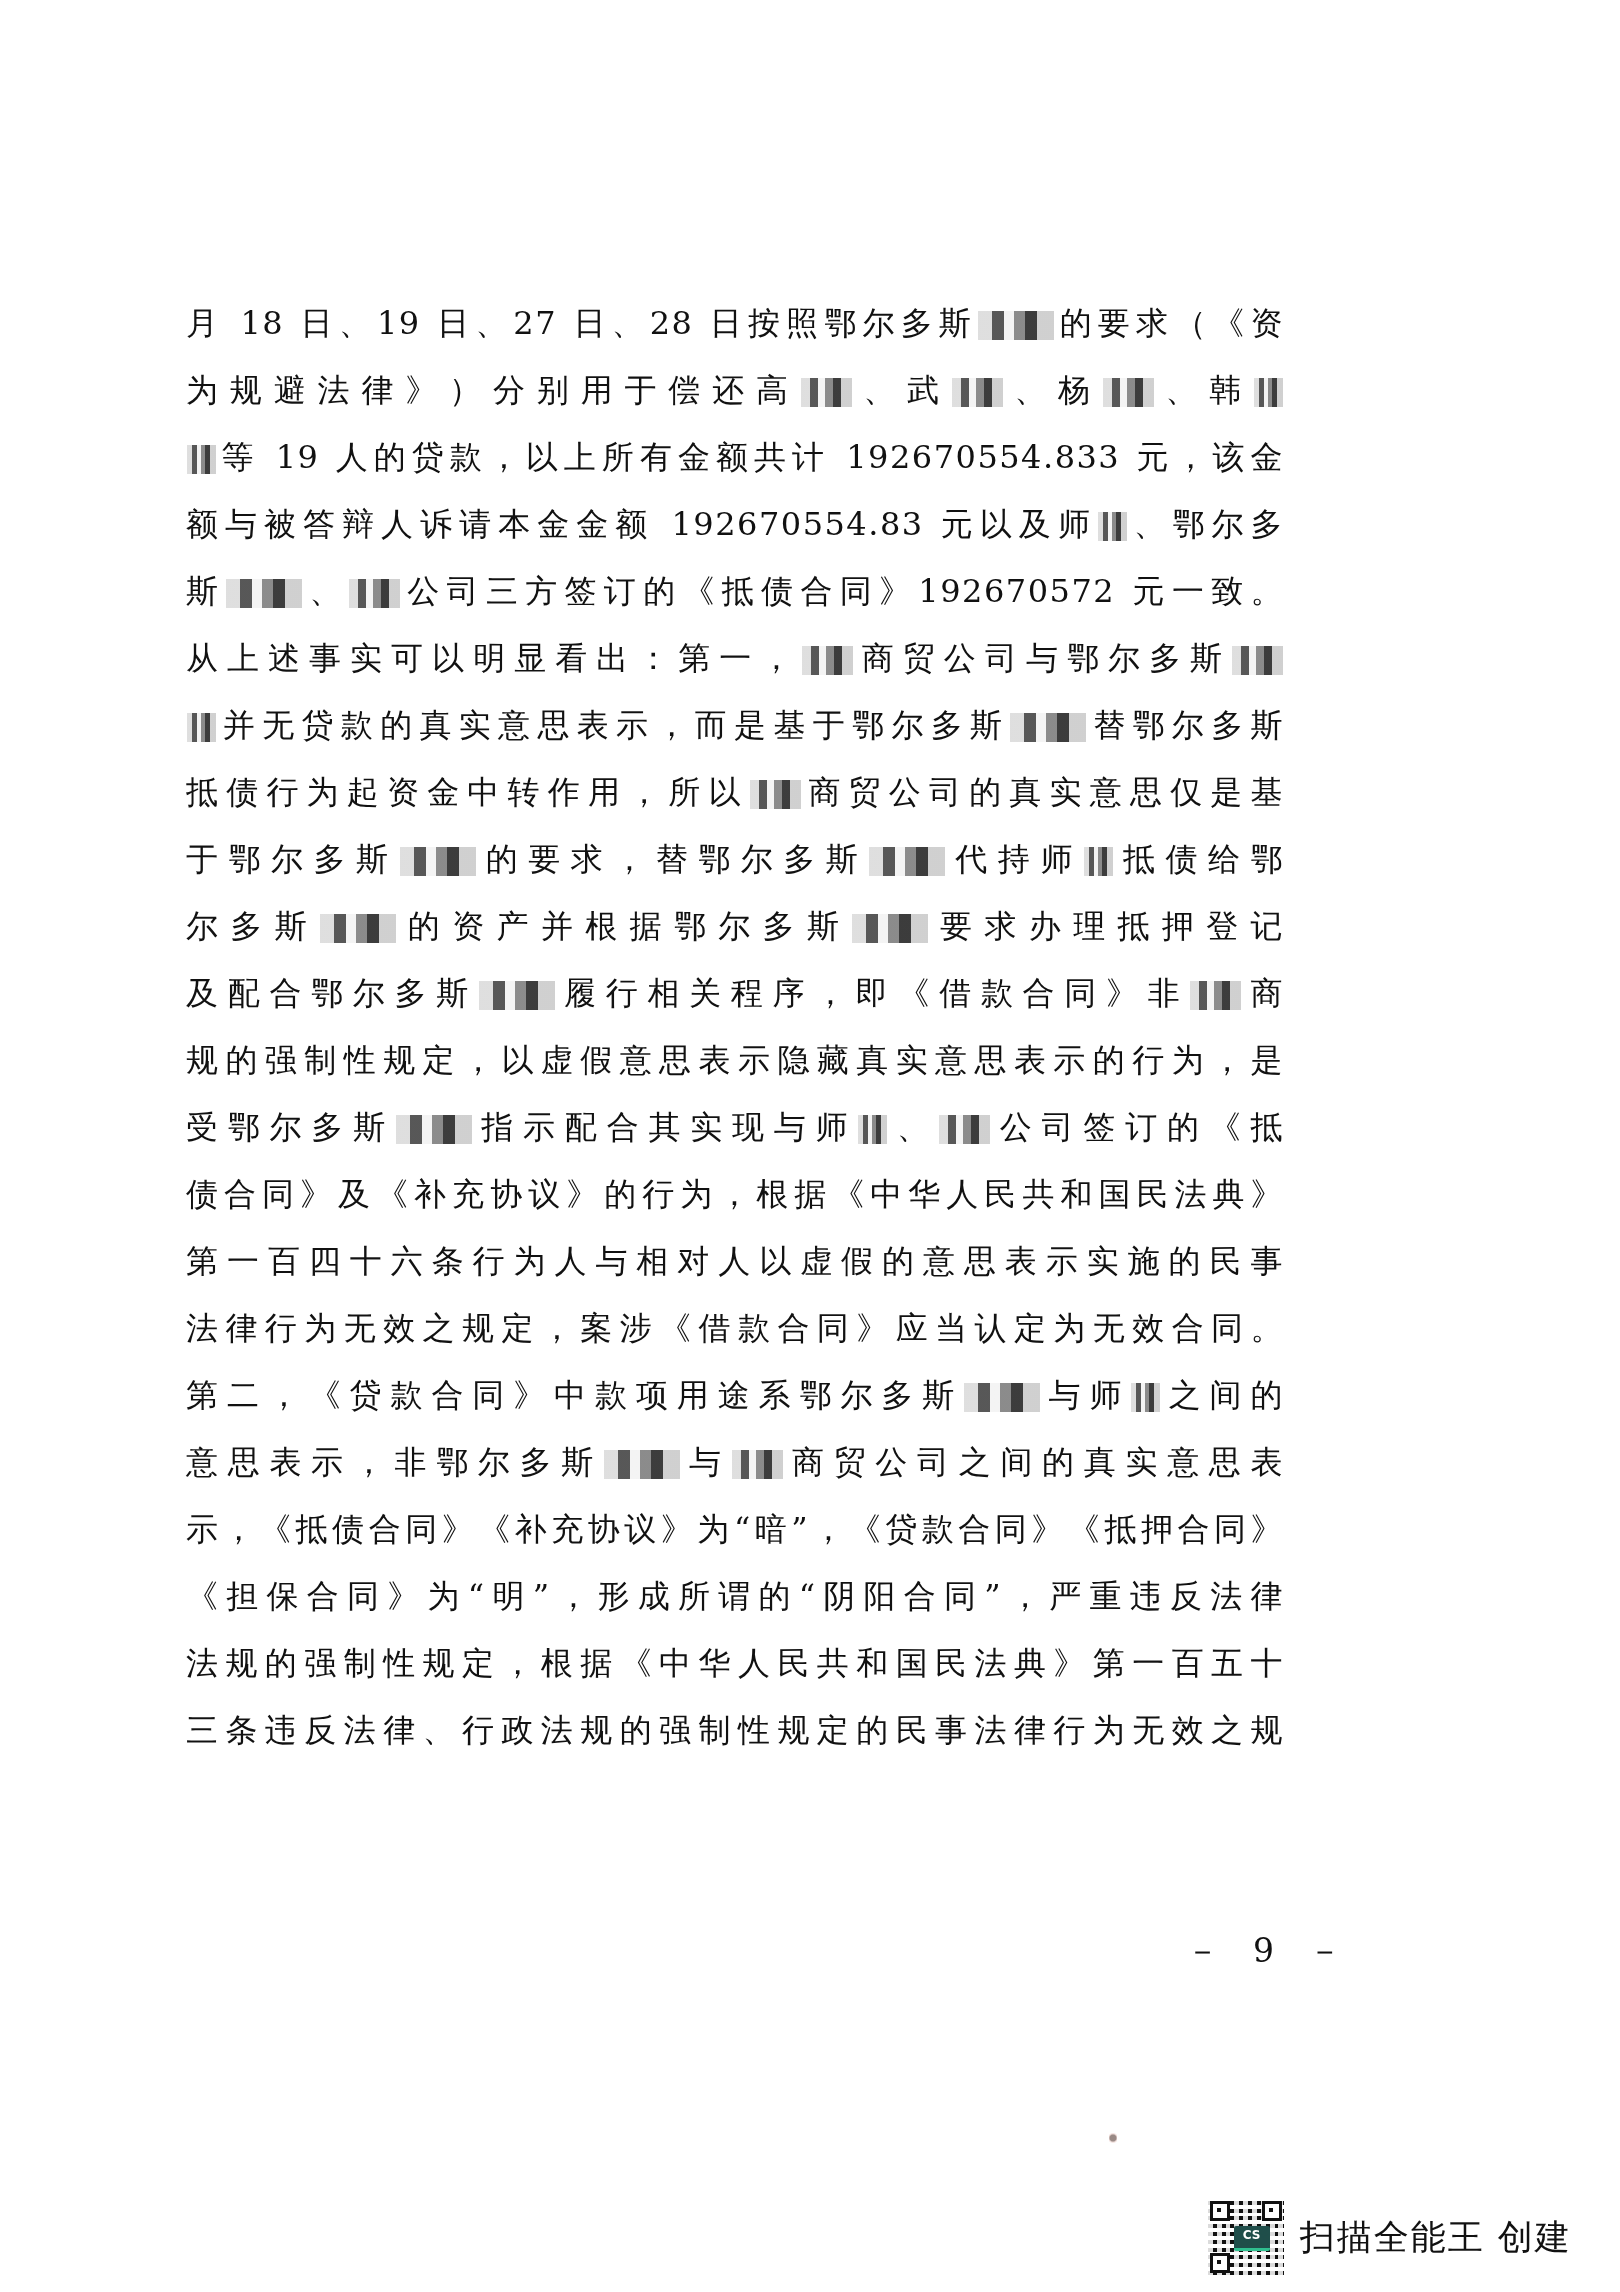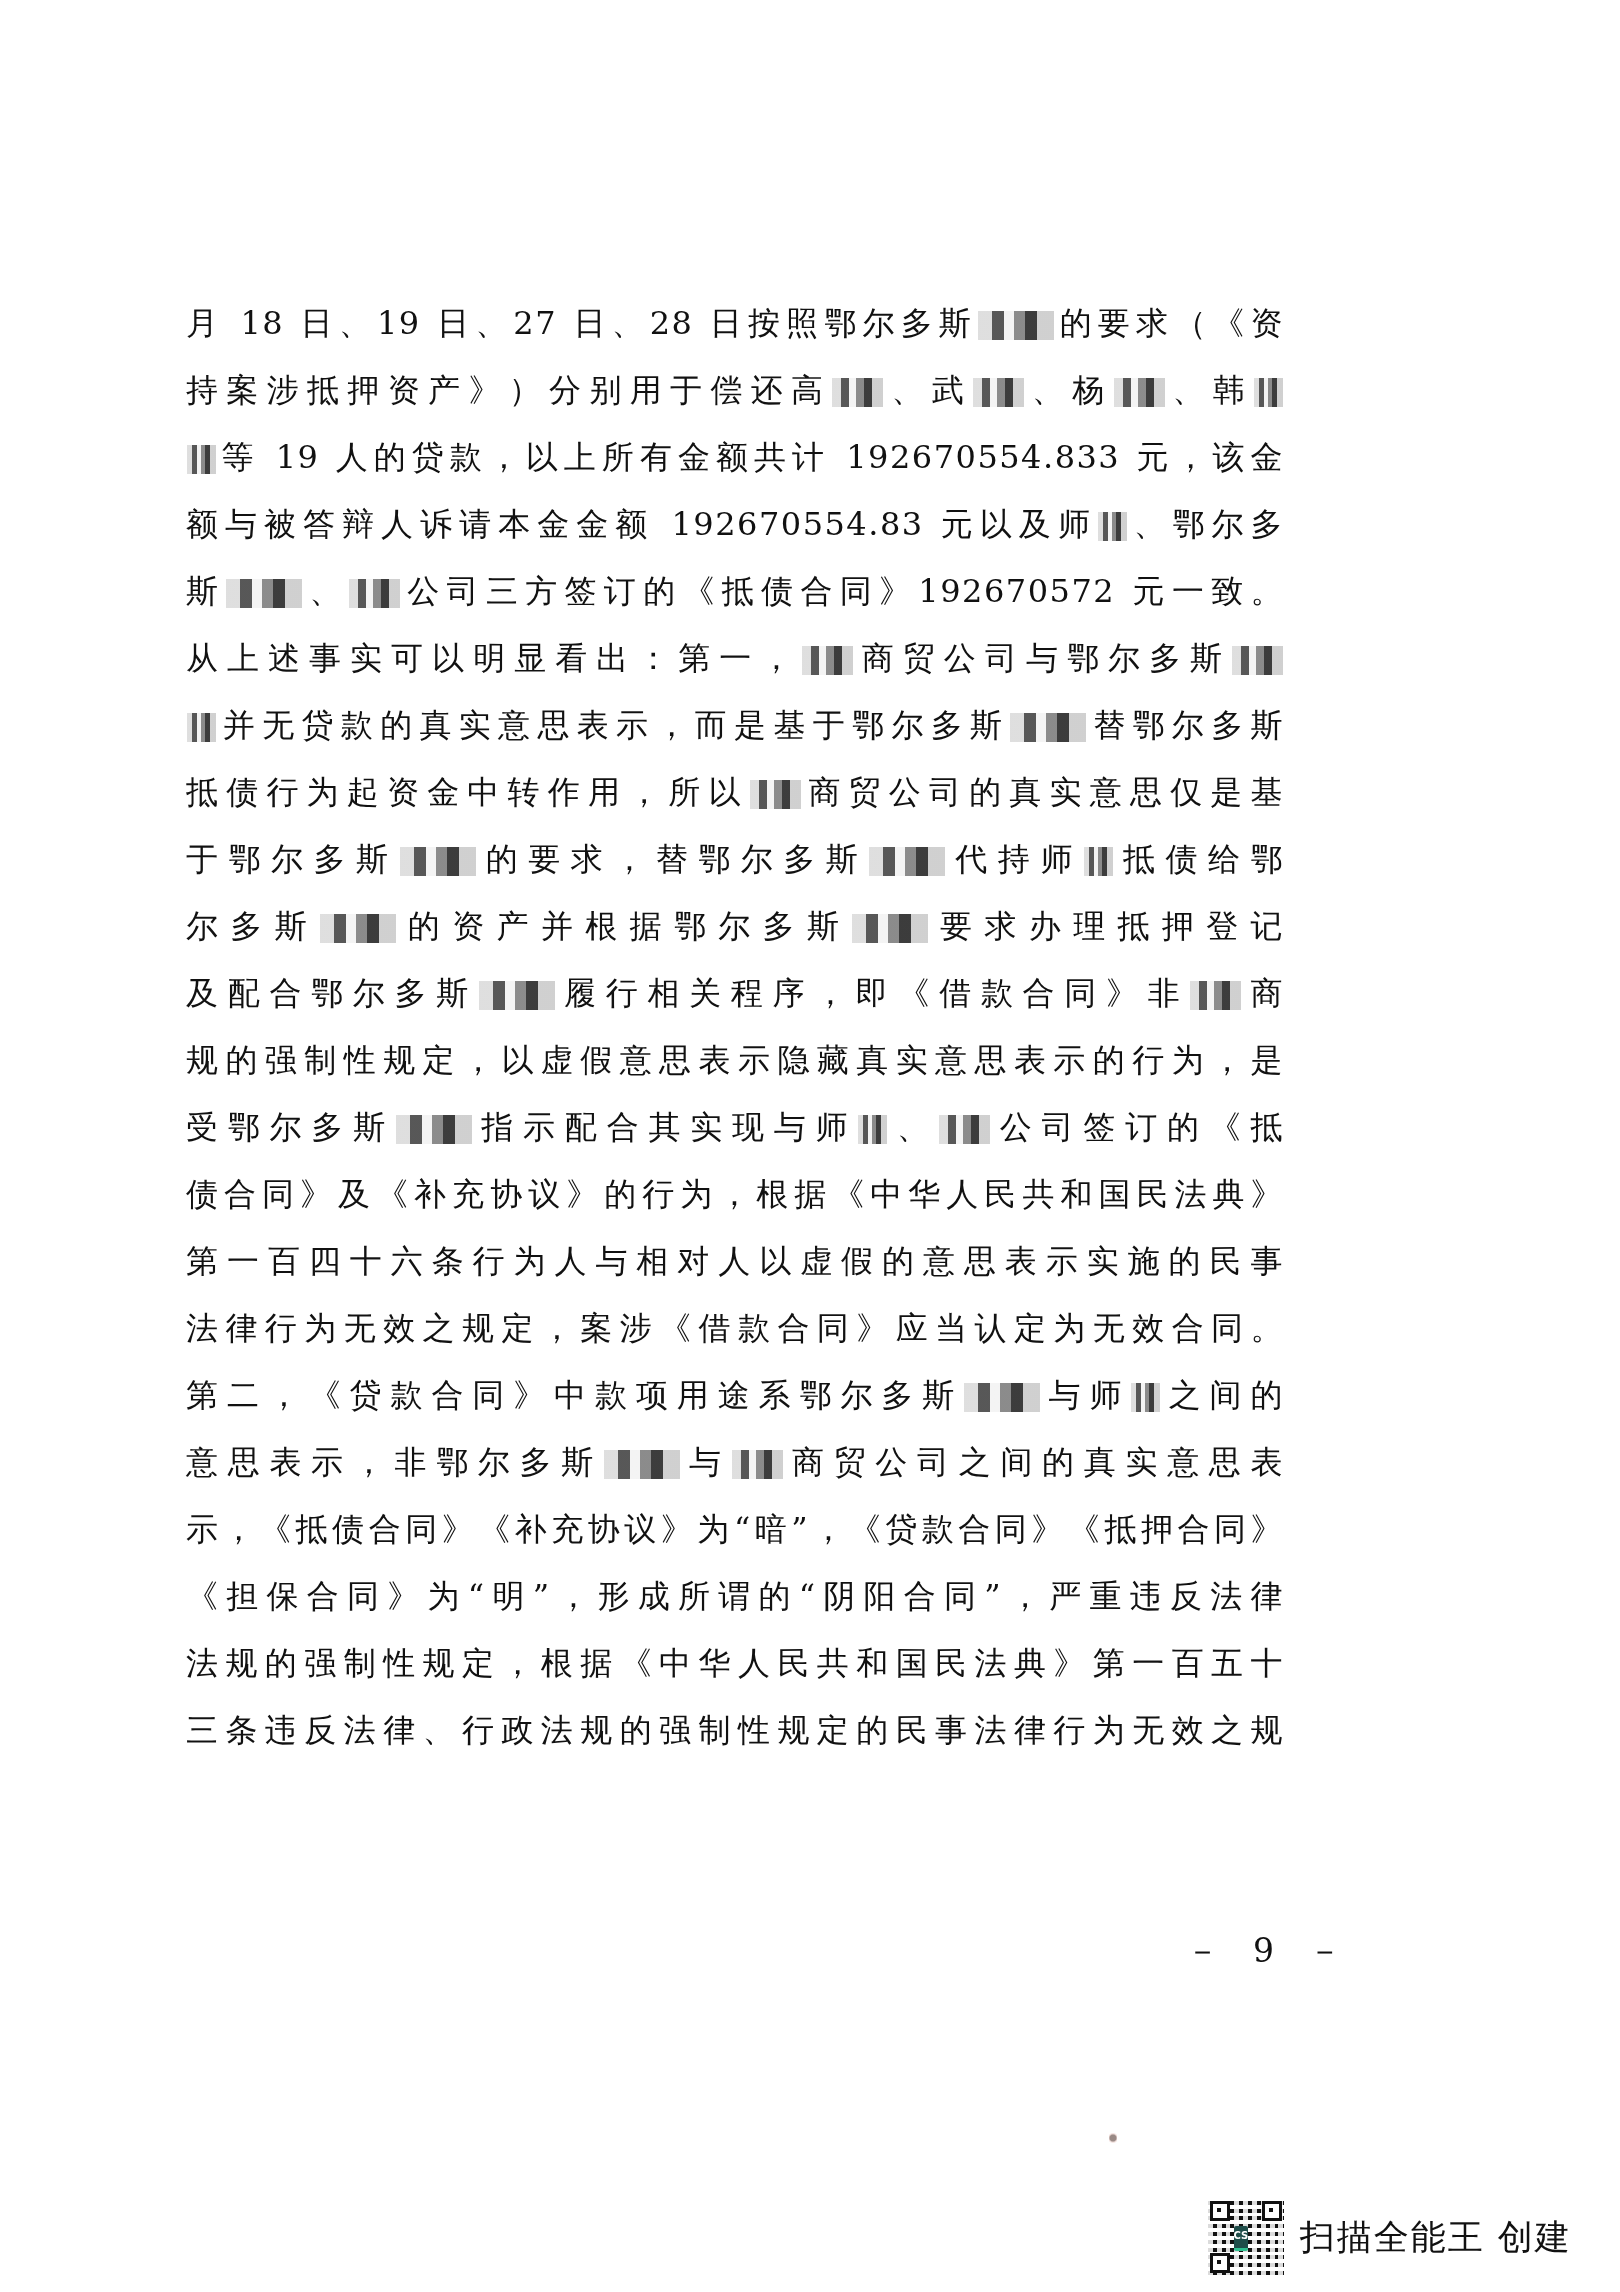--- a/index.html
+++ b/index.html
@@ -101,45 +101,45 @@
       position: absolute;
       left: 3.9px; top: 3.9px; width: 3.9px; height: 3.9px;
       background: #111;
     }
     .qr .f1 { left: 2px; top: 2px; }
     .qr .f2 { right: 2px; top: 2px; }
     .qr .f3 { left: 2px; bottom: 2px; }
     .qr .cs-badge {
       position: absolute;
       left: 25.5px; top: 27.4px;
-      width: 14px; height: 21.6px;
+      width: 36px; height: 21.6px;
       background: #1f4e4a;
       border-bottom: 3.9px solid #2fbf8f;
       color: #fff;
       font-family: "DejaVu Sans", "Liberation Sans", sans-serif;
-      font-size: 10px;
+      font-size: 12px;
       font-weight: bold;
       text-align: center;
       line-height: 19.6px;
       border-radius: 2px;
     }
     .watermark-text {
       font-family: "DejaVu Sans", "Liberation Sans", sans-serif;
       font-size: 35px;
       color: #111;
       letter-spacing: 2px;
       white-space: nowrap;
     }
   </style>
 </head>
 <body>
 
 <main class="page-body" id="doc-body">
     <div class="line"><span>月 18 日、19 日、27 日、28 日按照鄂尔多斯</span><span class="redact w3"></span><span>的要求（《资</span></div>
-    <div class="line"><span>持案涉抵押资产》）分别用于偿还高</span><span class="redact w2"></span><span>、武</span><span class="redact w2"></span><span>、杨</span><span class="redact w2"></span><span>、韩</span><span class="redact w1"></span></div>
+    <div class="line"><span>为规避法律》）分别用于偿还高</span><span class="redact w2"></span><span>、武</span><span class="redact w2"></span><span>、杨</span><span class="redact w2"></span><span>、韩</span><span class="redact w1"></span></div>
     <div class="line"><span class="redact w1"></span><span>等 19 人的贷款，以上所有金额共计 192670554.833 元，该金</span></div>
     <div class="line"><span>额与被答辩人诉请本金金额 192670554.83 元以及师</span><span class="redact w1"></span><span>、鄂尔多</span></div>
     <div class="line"><span>斯</span><span class="redact w3"></span><span>、</span><span class="redact w2"></span><span>公司三方签订的《抵债合同》192670572 元一致。</span></div>
     <div class="line"><span>从上述事实可以明显看出：第一，</span><span class="redact w2"></span><span>商贸公司与鄂尔多斯</span><span class="redact w2"></span></div>
     <div class="line"><span class="redact w1"></span><span>并无贷款的真实意思表示，而是基于鄂尔多斯</span><span class="redact w3"></span><span>替鄂尔多斯</span></div>
     <div class="line"><span>抵债行为起资金中转作用，所以</span><span class="redact w2"></span><span>商贸公司的真实意思仅是基</span></div>
     <div class="line"><span>于鄂尔多斯</span><span class="redact w3"></span><span>的要求，替鄂尔多斯</span><span class="redact w3"></span><span>代持师</span><span class="redact w1"></span><span>抵债给鄂</span></div>
     <div class="line"><span>尔多斯</span><span class="redact w3"></span><span>的资产并根据鄂尔多斯</span><span class="redact w3"></span><span>要求办理抵押登记</span></div>
     <div class="line"><span>及配合鄂尔多斯</span><span class="redact w3"></span><span>履行相关程序，即《借款合同》非</span><span class="redact w2"></span><span>商</span></div>
     <div class="line"><span>规的强制性规定，以虚假意思表示隐藏真实意思表示的行为，是</span></div>

